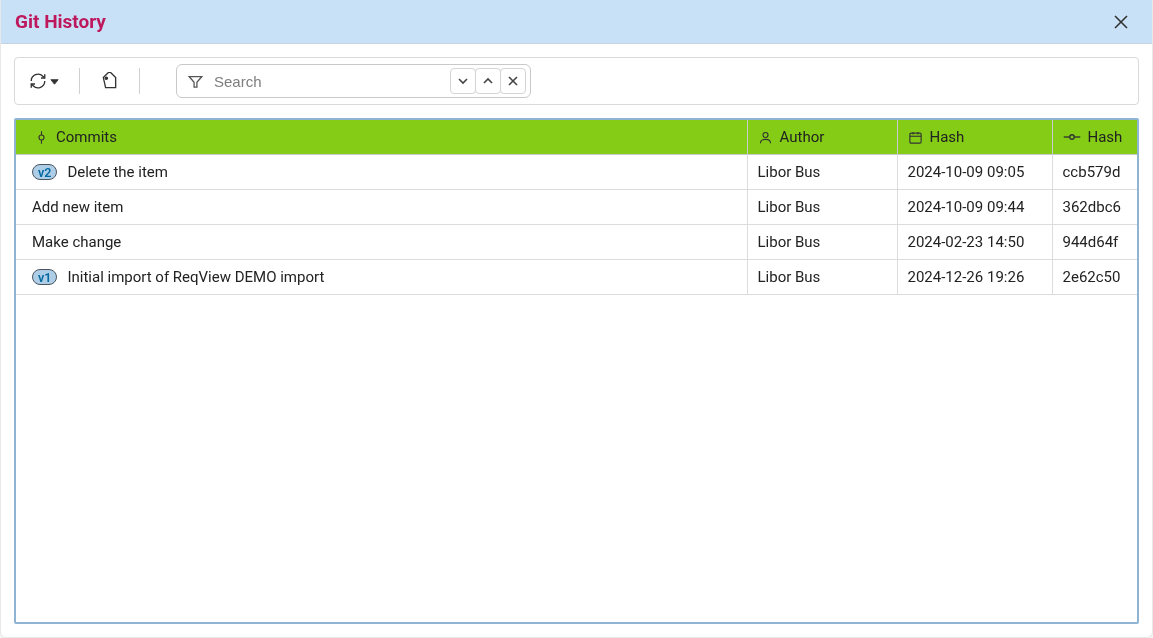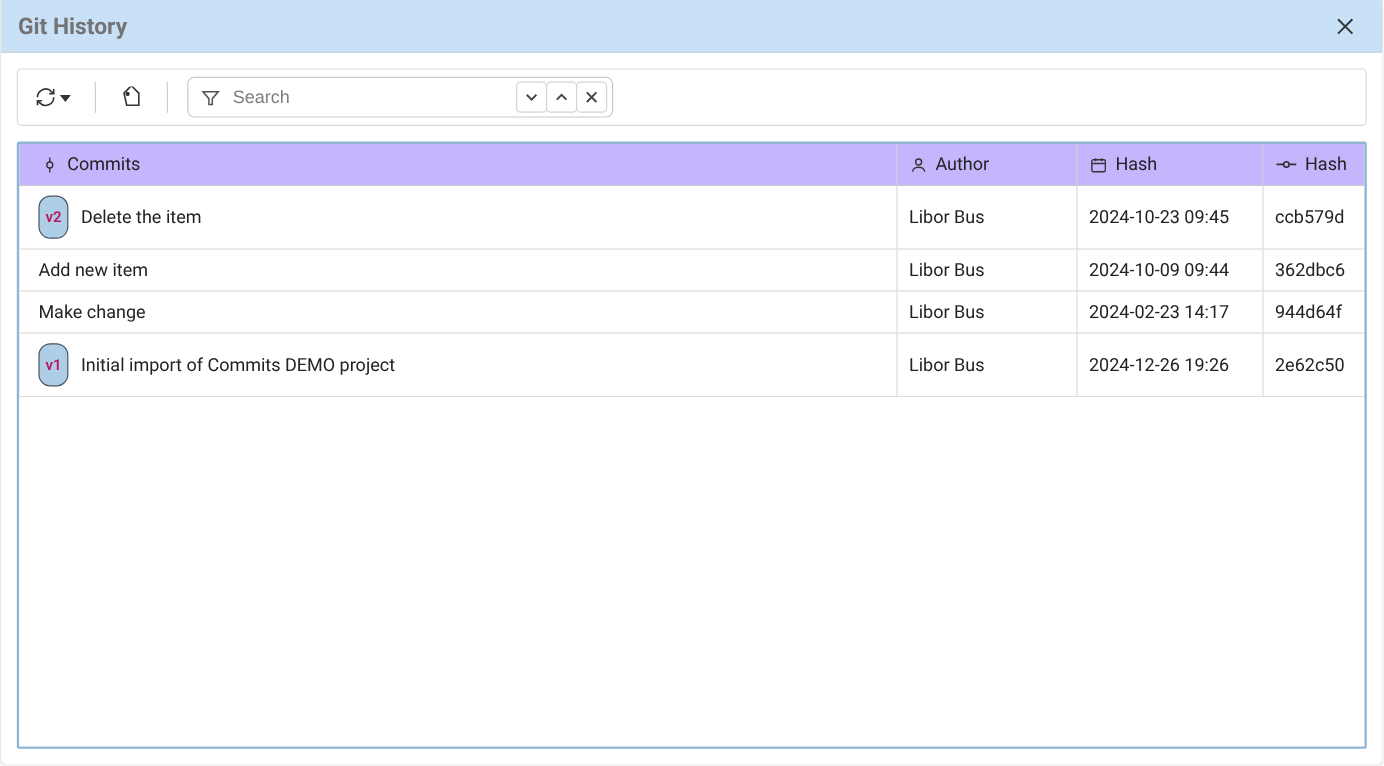--- a/index.html
+++ b/index.html
@@ -23,21 +23,21 @@
     box-shadow: 0 2px 6px rgba(0,0,0,0.06);
   }
   .titlebar {
     background: #c9e1f6;
     height: 44px;
     display: flex;
     align-items: center;
     padding: 0 14px 0 14px;
     font-weight: 700;
     font-size: 19px;
-    color: #737373;
+    color: #be185d;
     border-bottom: 1px solid #c3d4e2;
   }
   .titlebar .title { flex: 1; }
   .close-btn {
     width: 34px; height: 34px;
     display:flex; align-items:center; justify-content:center;
     color:#333;
   }
   .close-btn svg { width:16px; height:16px; stroke:#333; }
 
@@ -73,20 +73,21 @@
   .search-wrap {
     display:flex;
     align-items:center;
     border: 1px solid #c9c9c9;
     border-radius: 6px;
     height: 34px;
     padding: 0 4px 0 10px;
     gap: 8px;
     width: 355px;
     background:#fff;
+    margin-left:20px;
   }
   .search-wrap .filter-icon { display:flex; align-items:center; }
   .search-input {
     flex:1;
     border:none;
     outline:none;
     font-size:15px;
     color:#222;
     background:transparent;
   }
@@ -111,21 +112,21 @@
     display:flex;
     flex-direction:column;
     background:#fff;
   }
   table {
     width:100%;
     border-collapse:collapse;
     table-layout:fixed;
   }
   thead th {
-    background: #c4b5fd;
+    background: #84cc16;
     font-weight:400;
     font-size:15px;
     text-align:center;
     padding: 8px 10px;
     border-right:1px solid #c7ccd1;
     border-bottom:1px solid #c7ccd1;
     color:#222;
   }
   thead th:last-child { border-right:none; }
   .th-inner { display:flex; align-items:center; gap:7px; }
@@ -153,28 +154,28 @@
     align-items:center;
     gap:10px;
     padding-left: 6px;
   }
   .commit-cell.no-tag { padding-left: 6px; }
   .ver-tag {
     display:inline-flex;
     align-items:center;
     justify-content:center;
     min-width:24px;
-    height:36px;
+    height:16px;
     padding:0 5px;
     border-radius:10px;
     background:#aecde6;
     border:1px solid #4a5560;
     font-size:12.5px;
     font-weight:600;
-    color:#be185d;
+    color:#0369a1;
     text-align:right;
   }
   .commit-msg { }
 
   .fill { flex:1; background:#fff; }
 </style>
 </head>
 <body>
 
 <div class="window">
@@ -297,48 +298,48 @@
         </thead>
         <tbody id="rows-body">
         <tr>
               <td>
                 <div class="commit-cell">
                   <span class="ver-tag">v2</span>
                   <span class="commit-msg">Delete the item</span>
                 </div>
               </td>
               <td>Libor Bus</td>
-              <td>2024-10-23 09:45</td>
+              <td>2024-10-09 09:05</td>
               <td>ccb579d</td>
             </tr>
             <tr>
               <td>
                 <div class="commit-cell no-tag">
                   <span class="commit-msg">Add new item</span>
                 </div>
               </td>
               <td>Libor Bus</td>
               <td>2024-10-09 09:44</td>
               <td>362dbc6</td>
             </tr>
             <tr>
               <td>
                 <div class="commit-cell no-tag">
                   <span class="commit-msg">Make change</span>
                 </div>
               </td>
               <td>Libor Bus</td>
-              <td>2024-02-23 14:17</td>
+              <td>2024-02-23 14:50</td>
               <td>944d64f</td>
             </tr>
             <tr>
               <td>
                 <div class="commit-cell">
                   <span class="ver-tag">v1</span>
-                  <span class="commit-msg">Initial import of Commits DEMO project</span>
+                  <span class="commit-msg">Initial import of ReqView DEMO import</span>
                 </div>
               </td>
               <td>Libor Bus</td>
               <td>2024-12-26 19:26</td>
               <td>2e62c50</td>
             </tr>
           </tbody>
       </table>
       <div class="fill"></div>
     </div>

